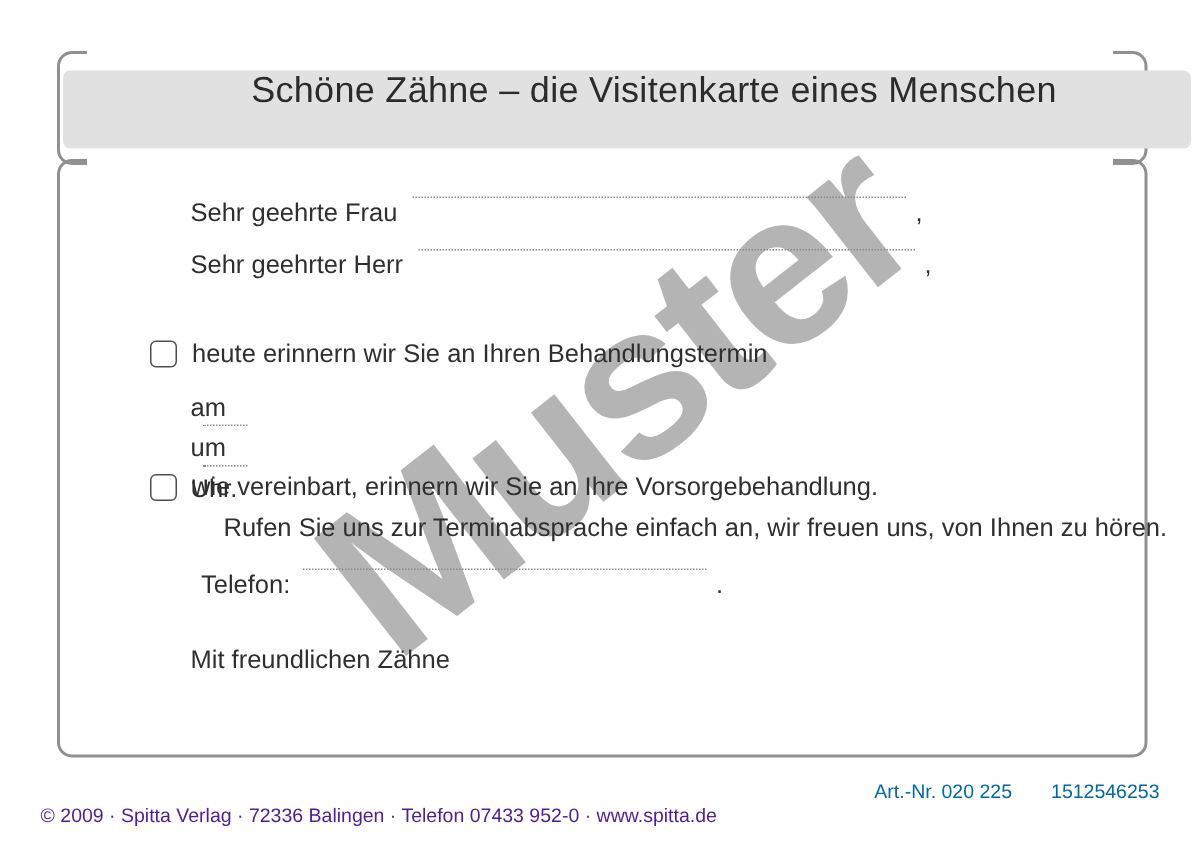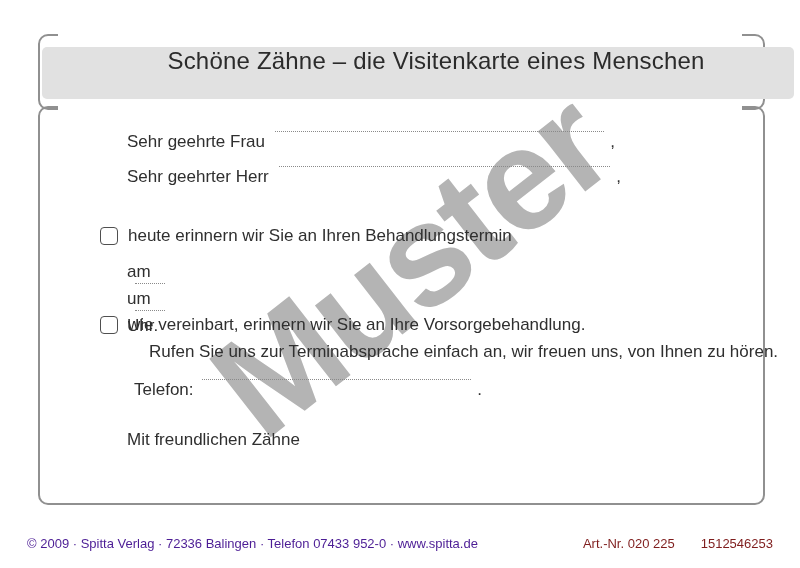--- a/index.html
+++ b/index.html
@@ -40,21 +40,21 @@
   .dots.tight{margin-left:8px;}
   .checkbox{
     width:16px;height:16px;border:1.8px solid #4f4f4f;border-radius:4px;
     background:transparent;flex:0 0 auto;margin-right:10px;margin-bottom:1px;
     align-self:center;
   }
   .cbrow{align-items:center;}
 
   
   .footer-left{left:27px;top:536px;z-index:4;font-size:13px;color:#4c1d95;white-space:nowrap;}
-  .footer-right{top:536px;right:27px;z-index:4;font-size:13px;color:#7f1d1d;white-space:nowrap;display:flex;gap:26px;}
+  .footer-right{top:520px;right:27px;z-index:4;font-size:13px;color:#0369a1;white-space:nowrap;display:flex;gap:26px;}
 </style>
 </head>
 <body>
 
 <div class="abs frame frame-top"></div>
 <div class="abs frame frame-bottom"></div>
 <div class="abs mask mask-top"></div>
 <div class="abs mask mask-junction"></div>
 
 <div class="abs band">

